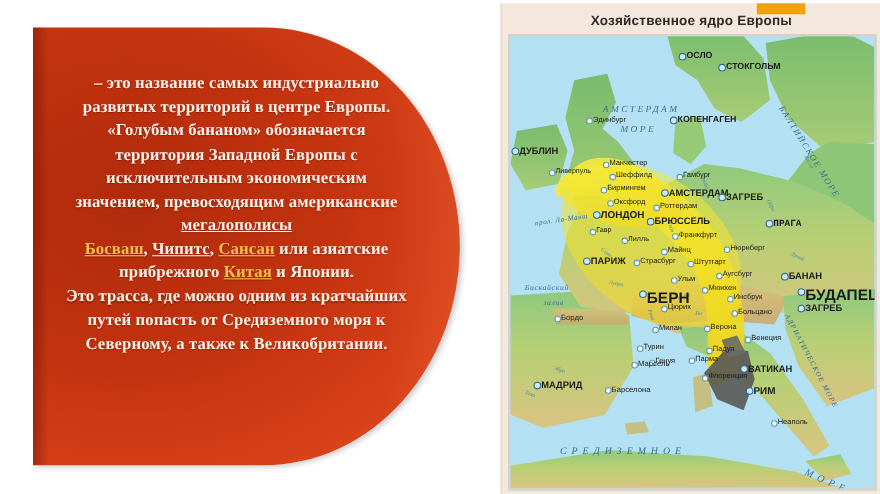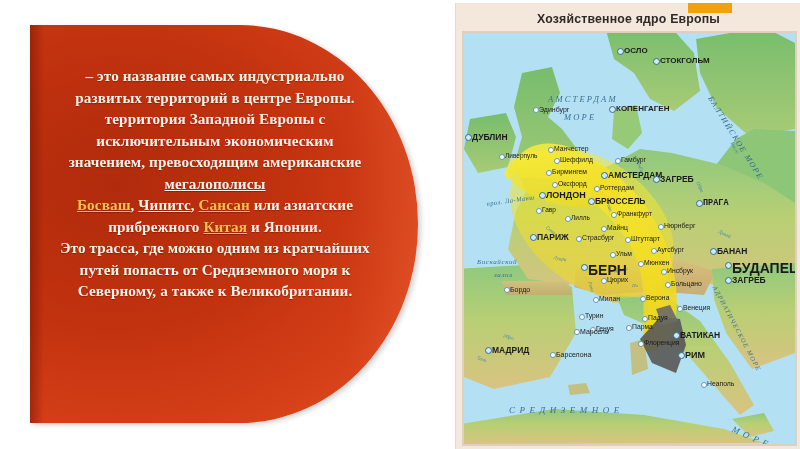--- a/index.html
+++ b/index.html
@@ -78,20 +78,21 @@
 </style>
 </head>
 <body>
 
 <div id="text-panel">
   <div id="panel-rim"></div>
   <div id="panel-fold"></div>
   <div id="body-text">
       <span class="ln"><span>– это название самых индустриально</span></span>
       <span class="ln"><span>развитых территорий в центре Европы.</span></span>
+      <span class="ln"><span>«Голубым бананом» обозначается</span></span>
       <span class="ln"><span>территория Западной Европы с</span></span>
       <span class="ln"><span>исключительным экономическим</span></span>
       <span class="ln"><span>значением, превосходящим американские</span></span>
       <span class="ln"><a class="lnk cream" href="#">мегалополисы</a></span>
       <span class="ln"><a class="lnk gold" href="#">Босваш</a><span>, </span><a class="lnk cream" href="#">Чипитс</a><span>, </span><a class="lnk gold" href="#">Сансан</a><span> или азиатские</span></span>
       <span class="ln"><span>прибрежного </span><a class="lnk gold" href="#">Китая</a><span> и Японии.</span></span>
       <span class="ln"><span>Это трасса, где можно одним из кратчайших</span></span>
       <span class="ln"><span>путей попасть от Средиземного моря к</span></span>
       <span class="ln"><span>Северному, а также к Великобритании.</span></span>
     </div>

